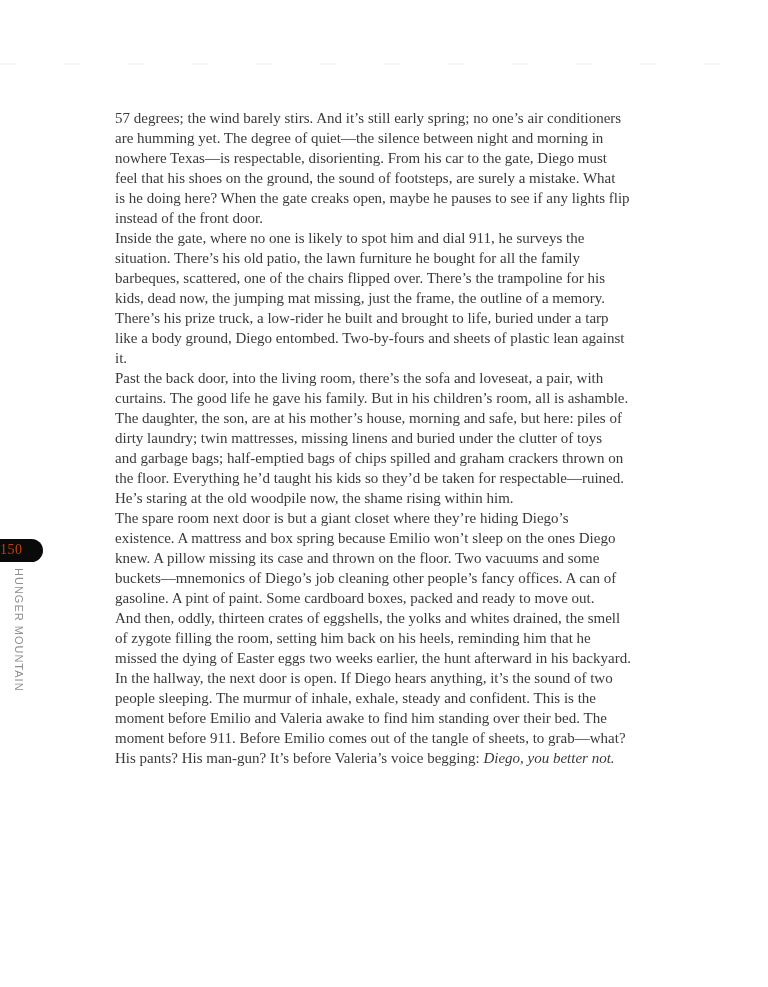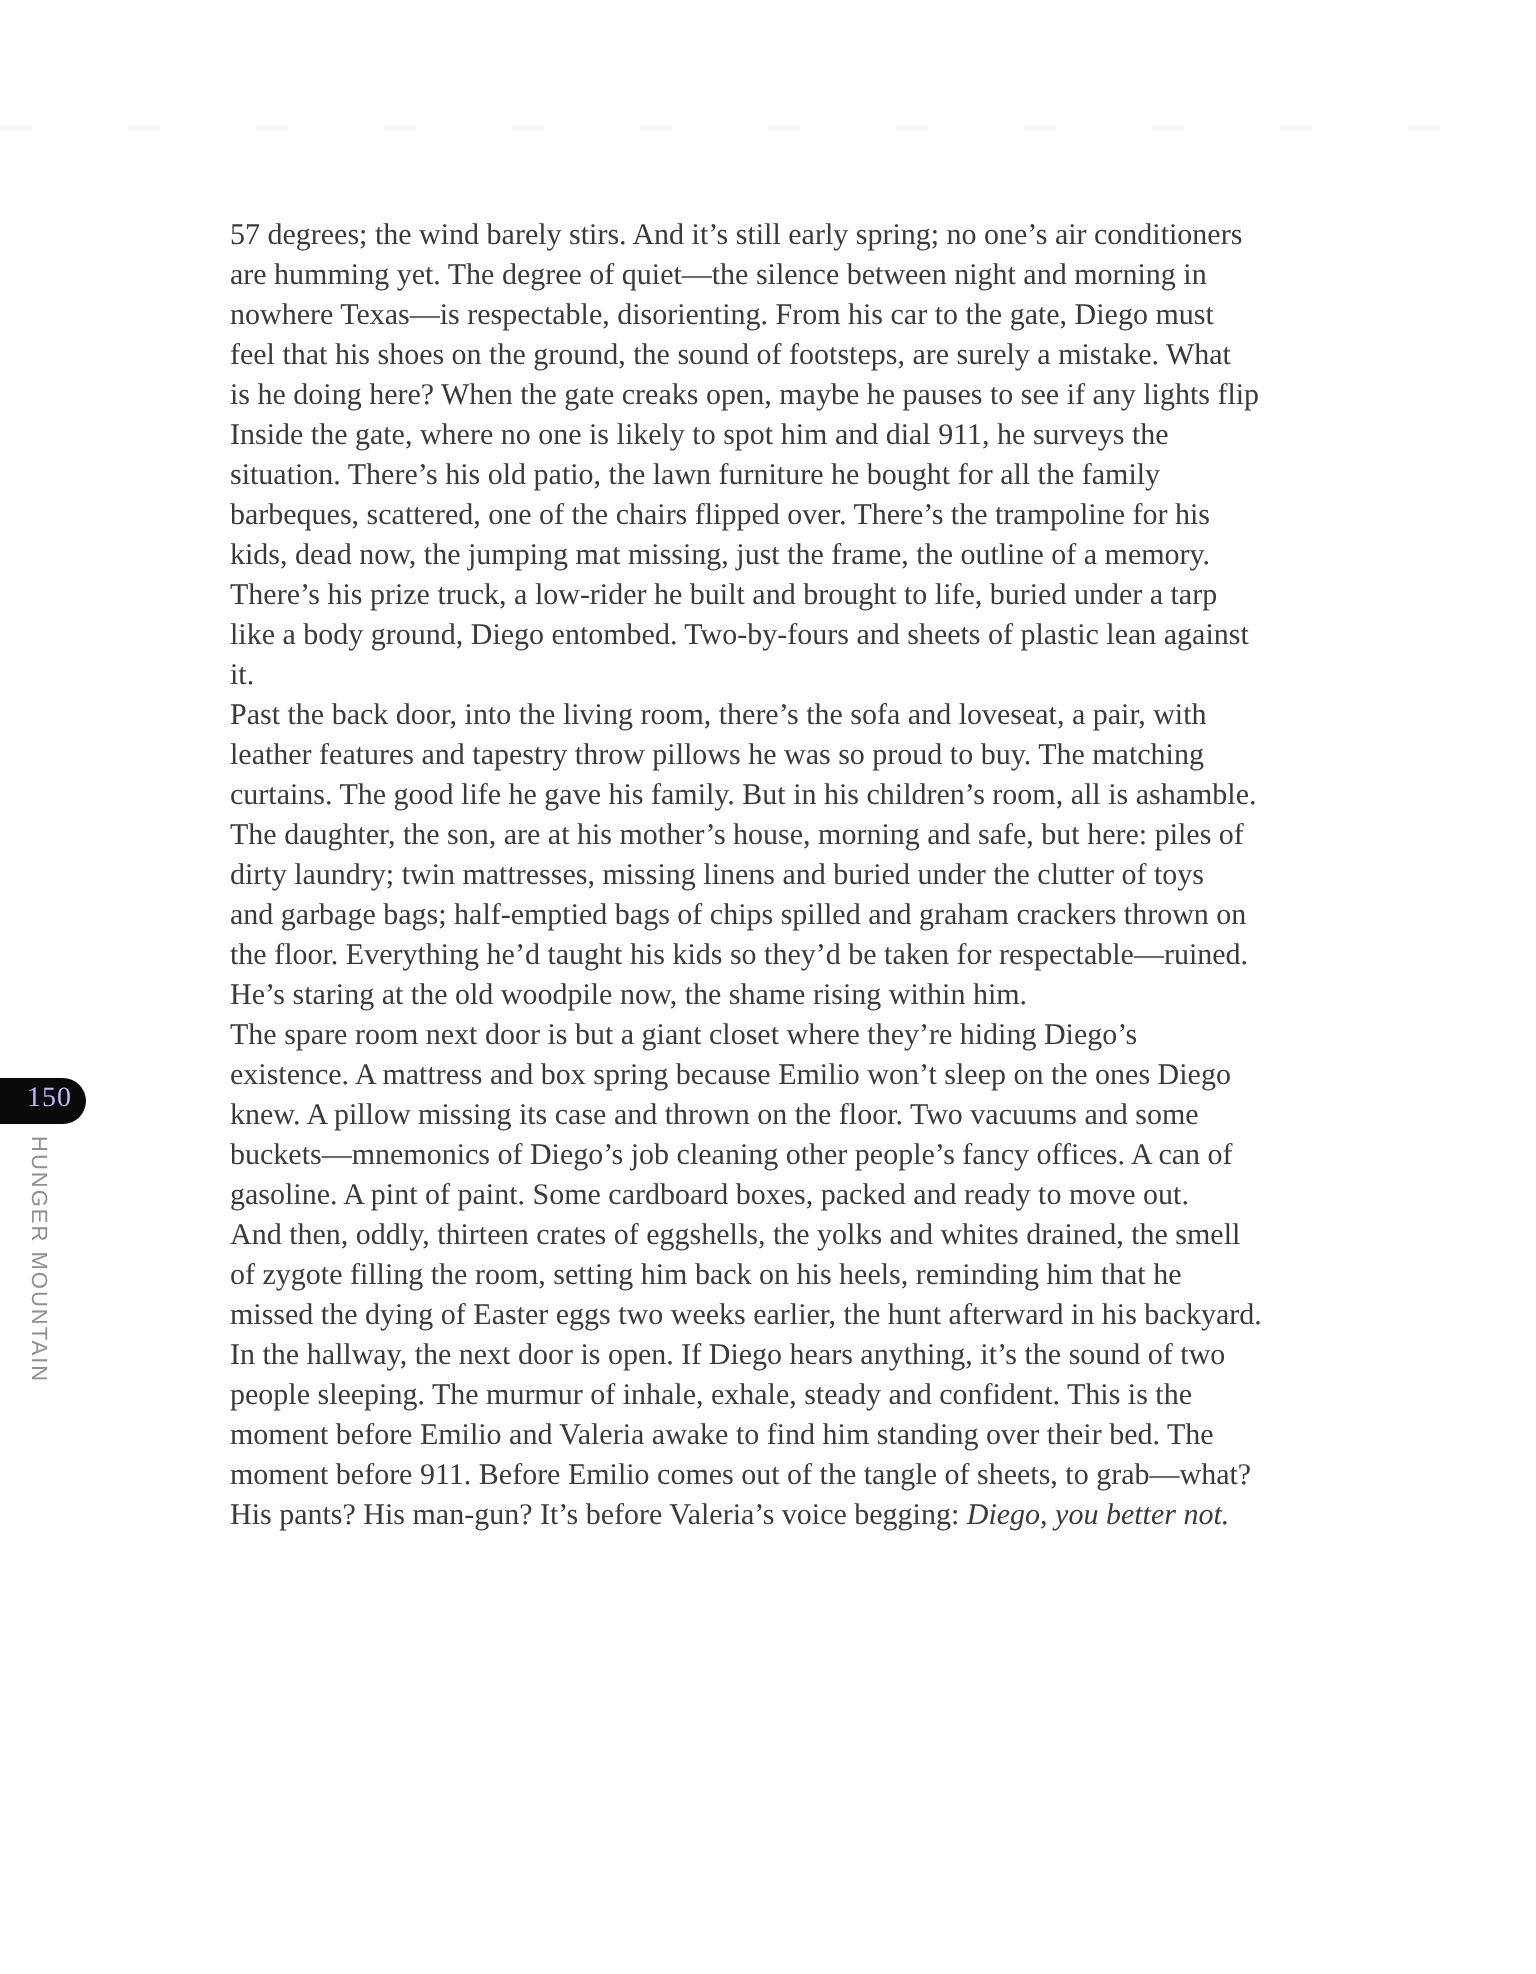--- a/index.html
+++ b/index.html
@@ -43,25 +43,24 @@
   
   .page-tab {
     position: absolute;
     left: 0;
     top: 539px;
     width: 43px;
     height: 23px;
     box-sizing: border-box;
     background: #0a0a0a;
     border-radius: 0 12px 12px 0;
-    color: #c4b5fd;
+    color: #c2410c;
     font-family: "Liberation Serif", serif;
     font-size: 14px;
     line-height: 22px;
-    text-align: right;
     padding-right: 7px;
     letter-spacing: 0.5px;
   }
   
   .spine-text {
     position: absolute;
     left: 13px;
     top: 568px;
     writing-mode: vertical-rl;
     font-family: "Liberation Sans", sans-serif;
@@ -79,33 +78,33 @@
 
   <div class="scan-artifact"></div>
 
   <div class="article">
       <div class="paragraph">
         <div class="text-line">57 degrees; the wind barely stirs. And it’s still early spring; no one’s air conditioners</div>
         <div class="text-line">are humming yet. The degree of quiet—the silence between night and morning in</div>
         <div class="text-line">nowhere Texas—is respectable, disorienting. From his car to the gate, Diego must</div>
         <div class="text-line">feel that his shoes on the ground, the sound of footsteps, are surely a mistake. What</div>
         <div class="text-line">is he doing here? When the gate creaks open, maybe he pauses to see if any lights flip</div>
+        <div class="text-line">instead of the front door.</div>
       </div>
       <div class="paragraph">
         <div class="text-line">Inside the gate, where no one is likely to spot him and dial 911, he surveys the</div>
         <div class="text-line">situation. There’s his old patio, the lawn furniture he bought for all the family</div>
         <div class="text-line">barbeques, scattered, one of the chairs flipped over. There’s the trampoline for his</div>
         <div class="text-line">kids, dead now, the jumping mat missing, just the frame, the outline of a memory.</div>
         <div class="text-line">There’s his prize truck, a low-rider he built and brought to life, buried under a tarp</div>
         <div class="text-line">like a body ground, Diego entombed. Two-by-fours and sheets of plastic lean against</div>
         <div class="text-line">it.</div>
       </div>
       <div class="paragraph">
         <div class="text-line">Past the back door, into the living room, there’s the sofa and loveseat, a pair, with</div>
-        <div class="text-line">leather features and tapestry throw pillows he was so proud to buy. The matching</div>
         <div class="text-line">curtains. The good life he gave his family. But in his children’s room, all is ashamble.</div>
         <div class="text-line">The daughter, the son, are at his mother’s house, morning and safe, but here: piles of</div>
         <div class="text-line">dirty laundry; twin mattresses, missing linens and buried under the clutter of toys</div>
         <div class="text-line">and garbage bags; half-emptied bags of chips spilled and graham crackers thrown on</div>
         <div class="text-line">the floor. Everything he’d taught his kids so they’d be taken for respectable—ruined.</div>
         <div class="text-line">He’s staring at the old woodpile now, the shame rising within him.</div>
       </div>
       <div class="paragraph">
         <div class="text-line">The spare room next door is but a giant closet where they’re hiding Diego’s</div>
         <div class="text-line">existence. A mattress and box spring because Emilio won’t sleep on the ones Diego</div>

